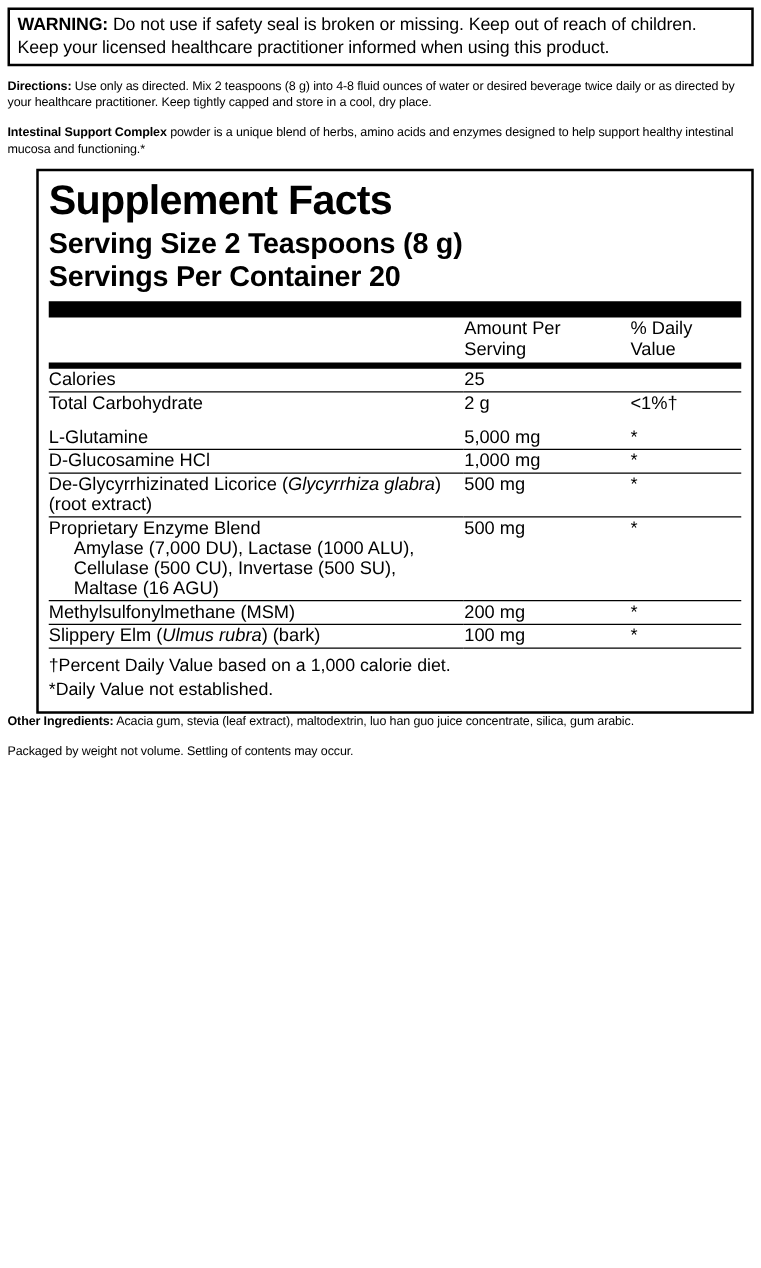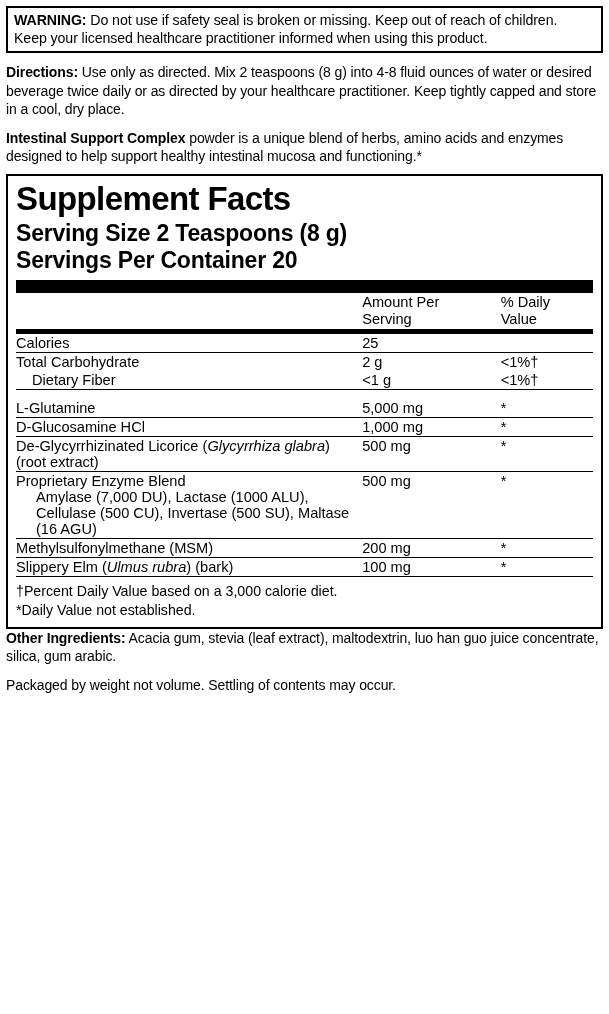--- a/index.html
+++ b/index.html
@@ -33,33 +33,34 @@
   .warning-box p {
     margin: 0;
     font-size: 14.2px;
     line-height: 1.28;
     letter-spacing: -0.1px;
   }
   .b { font-weight: bold; }
 
   
   .para {
-    font-size: 14px;
+    font-size: 10px;
     line-height: 1.3;
     margin: 0 0 11px 0;
     letter-spacing: -0.1px;
   }
   .para.tight { margin-bottom: 9px; }
 
   
   .sf-panel {
     border: 2.5px solid #000;
     box-sizing: border-box;
     padding: 4px 8px 6px 8px;
     margin-top: 2px;
+    margin-left: 23px;
   }
   .sf-title {
     font-size: 33px;
     font-weight: bold;
     line-height: 1.05;
     letter-spacing: -0.6px;
     margin: 2px 0 3px 0;
   }
   .sf-serving {
     font-size: 23px;
@@ -164,25 +165,20 @@
         <td class="col-amt">25</td>
         <td class="col-dv"></td>
       </tr>
 
       <tr class="bold">
         <td class="col-name">Total Carbohydrate</td>
         <td class="col-amt">2 g</td>
         <td class="col-dv">&lt;1%†</td>
       </tr>
 
-      <tr class="row-line">
-        <td class="col-name indent">Dietary Fiber</td>
-        <td class="col-amt">&lt;1 g</td>
-        <td class="col-dv">&lt;1%†</td>
-      </tr>
 
       <tr>
             <td style="height:7px" colspan="3"></td>
           </tr>
 
       <tr class="row-line">
         <td class="col-name">L-Glutamine</td>
         <td class="col-amt">5,000 mg</td>
         <td class="col-dv">*</td>
       </tr>
@@ -218,21 +214,21 @@
       <tr class="row-line">
         <td class="col-name">Slippery Elm (<span class="ital">Ulmus rubra</span>) (bark)</td>
         <td class="col-amt">100 mg</td>
         <td class="col-dv">*</td>
       </tr>
 
     </tbody>
       </table>
 
     <div class="sf-foot">
-      <div>†Percent Daily Value based on a 3,000 calorie diet.</div>
+      <div>†Percent Daily Value based on a 1,000 calorie diet.</div>
       <div>*Daily Value not established.</div>
     </div>
   </div>
 
   <p class="para after-panel"><span class="b">Other Ingredients:</span><span> Acacia gum, stevia (leaf extract), maltodextrin, luo han guo juice concentrate, silica, gum arabic.</span></p>
 
   <p class="para">Packaged by weight not volume. Settling of contents may occur.</p>
 
 </div>
 

